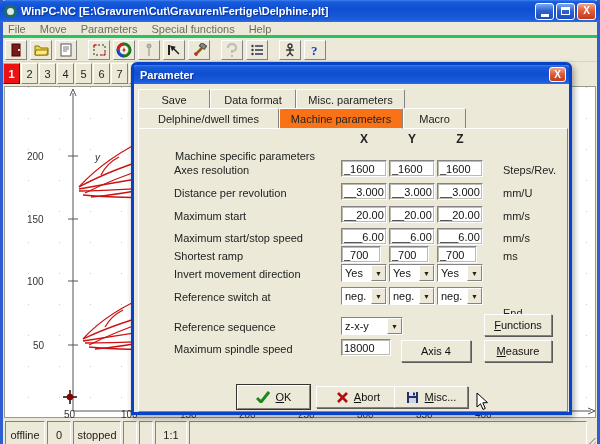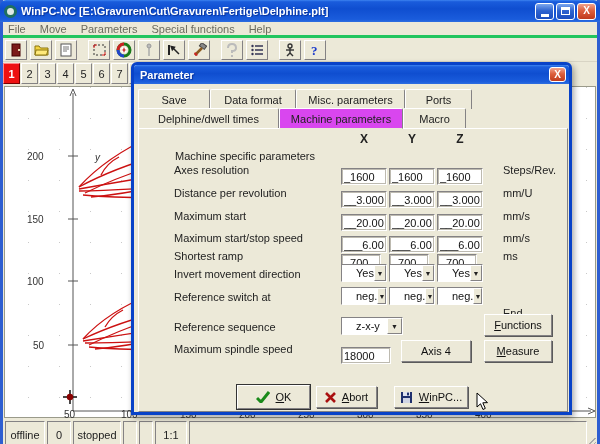--- a/index.html
+++ b/index.html
@@ -71,40 +71,40 @@
   .dlg-close { width:17px; height:15px; border:1px solid #fff; border-radius:3px; color:#fff;
     font-size:10px; font-weight:bold; display:flex; align-items:center; justify-content:center;
     background:linear-gradient(180deg,#F2A38C,#DD5F3D 45%,#C03A1C); }
 
   .tabs { position:absolute; left:4px; width:427px; height:20px; display:flex; }
   .tab { border:1px solid; border-color:#fff #848284 #848284 #fff; border-bottom:none;
     background:#ECE9D8; display:flex; align-items:center; justify-content:center; color:#222;
     border-radius:2px 2px 0 0; }
   .tabs.row1 { top:24px; }
   .tabs.row2 { top:43px; }
-  .tab.active { border-bottom:1px solid #ECE9D8; height:21px; font-weight:normal; position:relative; z-index:3; background:#d946ef; }
+  .tab.active { border-bottom:1px solid #ECE9D8; height:21px; font-weight:normal; position:relative; z-index:3; background:#f97316; }
 
   .tabpanel { position:absolute; left:4px; top:63px; width:430px; height:284px;
     border:1px solid; border-color:#fff #848284 #848284 #fff; background:#ECE9D8; z-index:1; }
 
   .colhead { position:absolute; top:67px; width:46px; text-align:center; font-weight:bold; font-size:12px; color:#222; z-index:2; }
   .groupbox { position:absolute; left:27px; top:92px; width:378px; height:156px;
     border:1px solid #b8b4a2; border-radius:2px; box-shadow:inset 1px 1px 0 #fff; }
   .groupbox-label { position:absolute; left:38px; top:85px; background:#ECE9D8; padding:0 3px; color:#222; z-index:2; }
 
   .rowlabel { position:absolute; left:40px; color:#222; z-index:2; white-space:nowrap; }
   .unit { position:absolute; left:369px; color:#222; z-index:2; white-space:nowrap; }
   .field { position:absolute; width:46px; height:17px; background:#fff;
     border:1px solid; border-color:#848284 #fff #fff #848284; outline:1px solid #bdbab0; outline-offset:-2px;
     font-family:"Liberation Sans",sans-serif; font-size:11px; color:#111; padding:0 2px; z-index:2; }
-  input.field { letter-spacing:0;margin-top:8px; }
+  input.field { letter-spacing:0; }
   .field.narrow { width:40px; }
   .combo { position:absolute; width:46px; height:18px; background:#fff;
     border:1px solid; border-color:#848284 #fff #fff #848284; display:flex; align-items:center; z-index:2; }
-  .combo .val { flex:1; padding-left:14px; color:#111; }
+  .combo .val { flex:1; padding-left:3px; color:#111; }
   .combo .arrow { width:15px; height:100%; background:#ECE9D8; border:1px solid; border-color:#fff #848284 #848284 #fff;
     display:flex; align-items:center; justify-content:center; font-size:7px; color:#222; }
 
   .pbtn { position:absolute; background:#ECE9D8; border:1px solid; border-color:#fff #848284 #848284 #fff;
     box-shadow:1px 1px 0 #5a5a5a; display:flex; align-items:center; justify-content:center; color:#111; font-size:11px; z-index:2; }
   .pbtn .lbl::first-letter { text-decoration:underline; }
   .pbtn.default { outline:1px solid #333; outline-offset:0; }
   .pbtn .bicon { margin-right:6px; display:flex; align-items:center; }
 
   .cursor { position:absolute; left:473px; top:392px; z-index:50; }
@@ -314,21 +314,20 @@
   <div class="dialog">
     <div class="dlg-titlebar">
       <div class="dlg-title">Parameter</div>
       <div class="dlg-close">X</div>
     </div>
 
     <div class="tabs row1">
       <div class="tab" style="width:72px">Save</div>
       <div class="tab" style="width:86px">Data format</div>
       <div class="tab" style="width:109px">Misc. parameters</div>
-      <div class="tab" style="width:67px">Ports</div>
     </div>
     <div class="tabs row2">
       <div class="tab" style="width:141px">Delphine/dwell times</div>
       <div class="tab active" style="width:124px">Machine parameters</div>
       <div class="tab" style="width:63px">Macro</div>
     </div>
     <div class="tabpanel"></div>
 
     <div class="colhead" style="left:207px">X</div>
     <div class="colhead" style="left:255px">Y</div>
@@ -415,38 +414,38 @@
     </div>
 
     <div class="pbtn default" style="left:103px;top:320px;width:73px;height:24px">
       <span class="bicon">
         <svg width="14" height="12">
             <path d="M1 7 L5 11 L13 1" fill="none" stroke="#1a8a1a" stroke-width="3"></path>
           </svg>
       </span>
         <span class="lbl">OK</span>
     </div>
-    <div class="pbtn" style="left:182px;top:321px;width:61px;height:22px">
+    <div class="pbtn" style="left:182px;top:321px;width:85px;height:22px">
       <span class="bicon">
         <svg width="11" height="11">
             <path d="M1 1 L10 10 M10 1 L1 10" stroke="#aa1111" stroke-width="2.6"></path>
           </svg>
       </span>
         <span class="lbl">Abort</span>
     </div>
     <div class="pbtn" style="left:260px;top:321px;width:74px;height:22px">
       <span class="bicon">
         <svg width="13" height="13">
             <rect x="1" y="1" width="11" height="11" fill="#20316e"></rect>
             <rect x="3" y="1" width="7" height="4" fill="#dfe3ee"></rect>
             <rect x="7" y="1.6" width="2" height="2.8" fill="#20316e"></rect>
             <rect x="3" y="7" width="7" height="5" fill="#cfd4e4"></rect>
           </svg>
       </span>
-        <span class="lbl">WinPC...</span>
+        <span class="lbl">Misc...</span>
     </div>
   </div>
 
   <div class="cursor">
     <svg width="13" height="19">
         <path d="M1 1 L1 15 L4.5 11.8 L7 17.5 L9.3 16.4 L6.8 10.8 L11.5 10.6 Z" fill="#fff" stroke="#000" stroke-width="1"></path>
       </svg>
   </div>
 
 </div>

